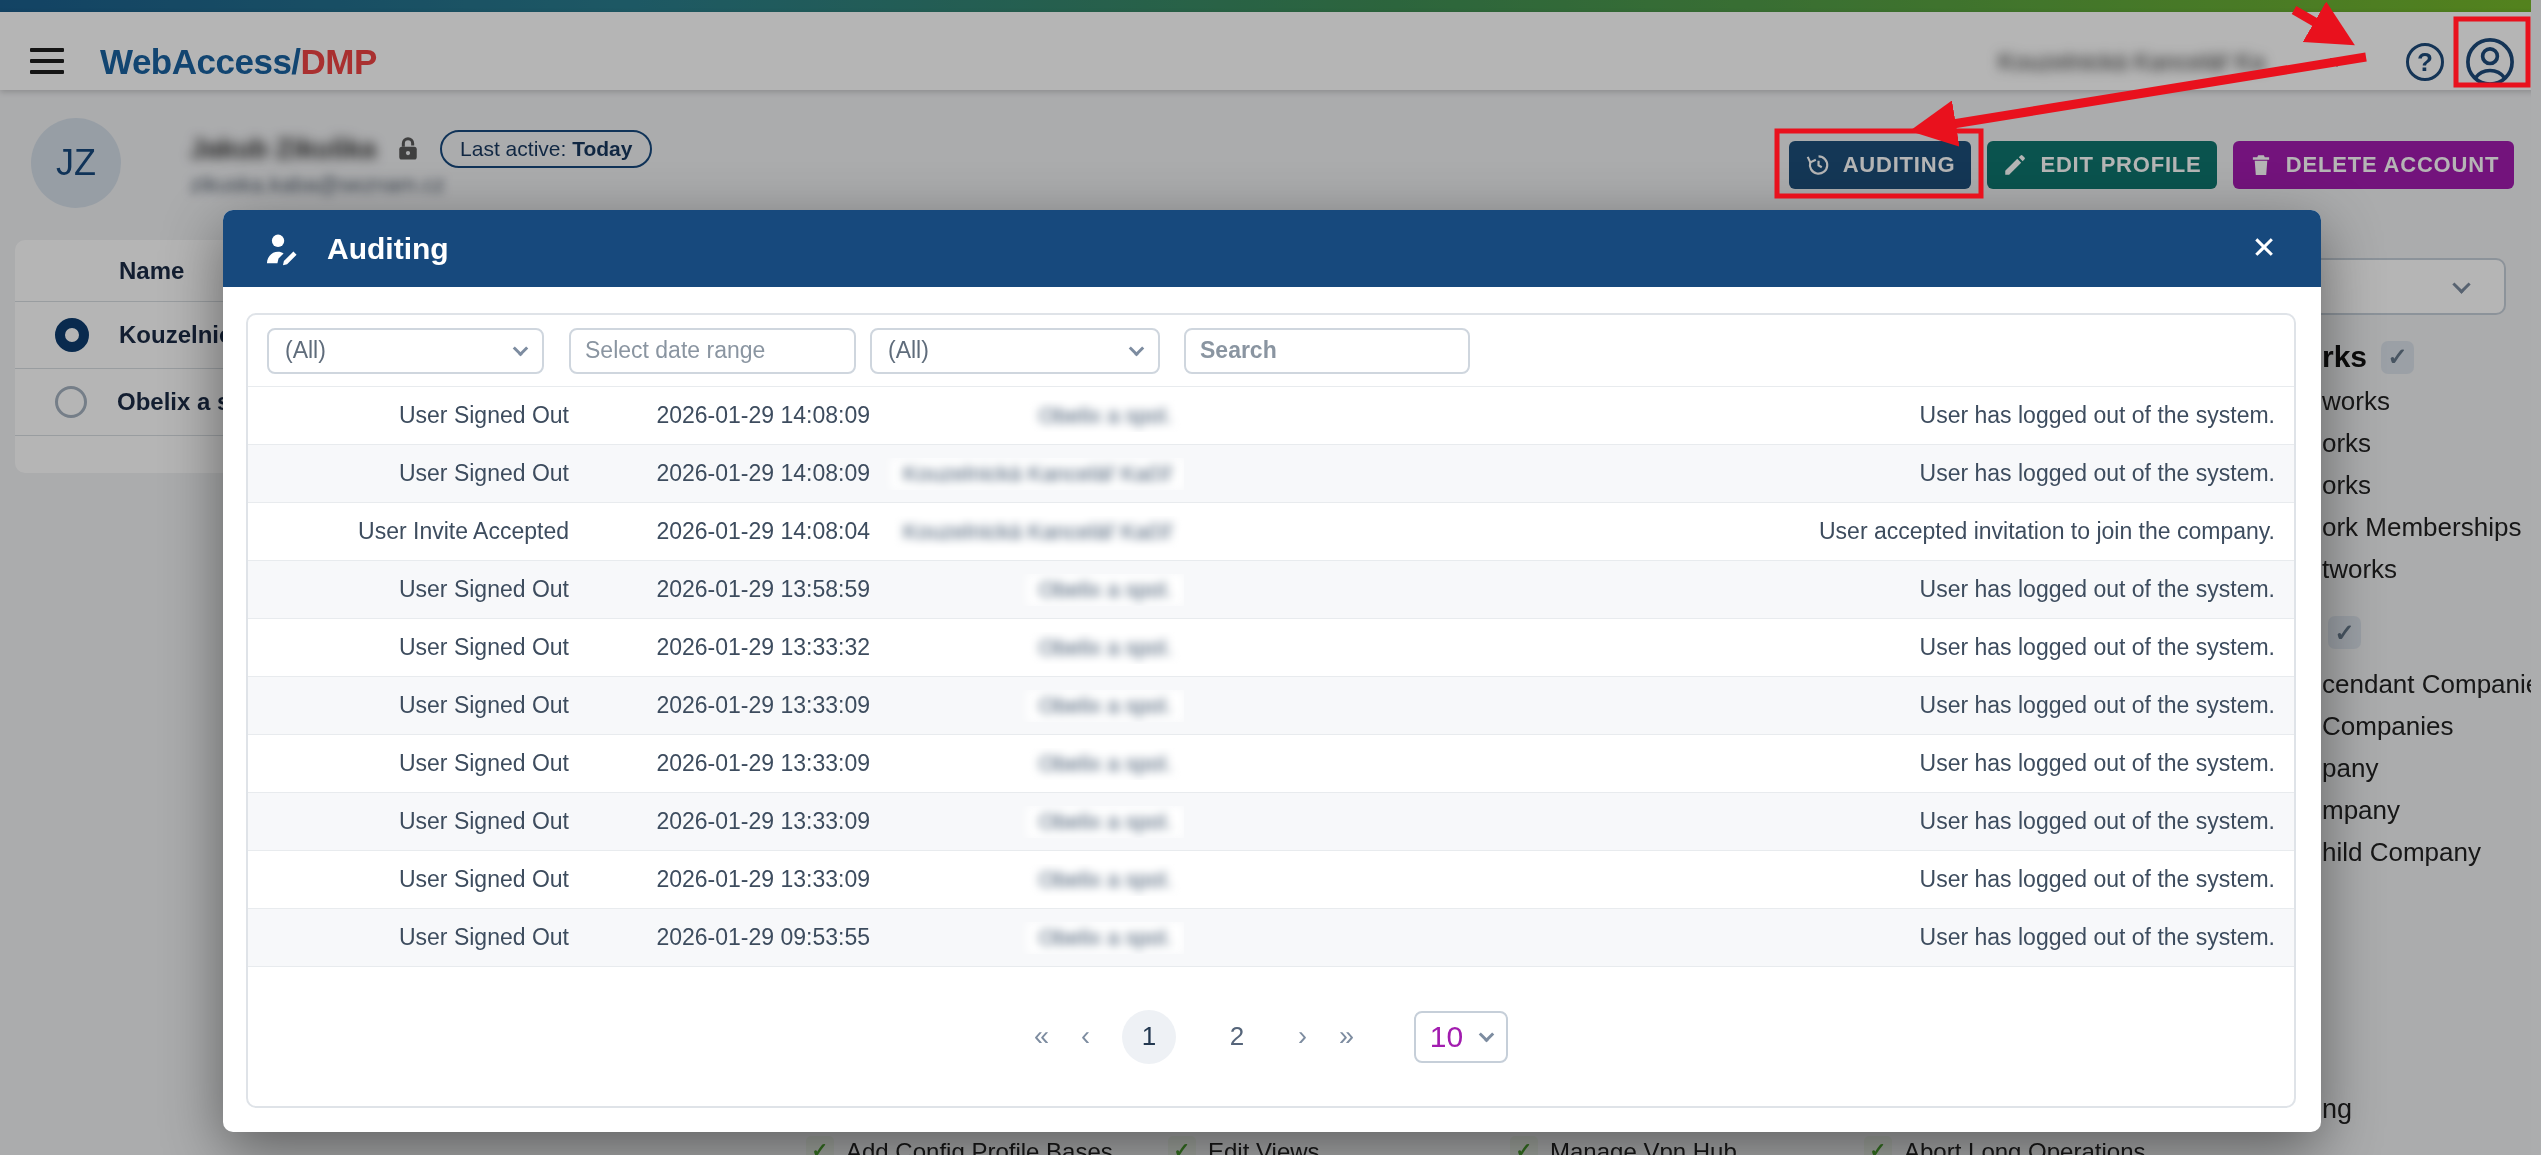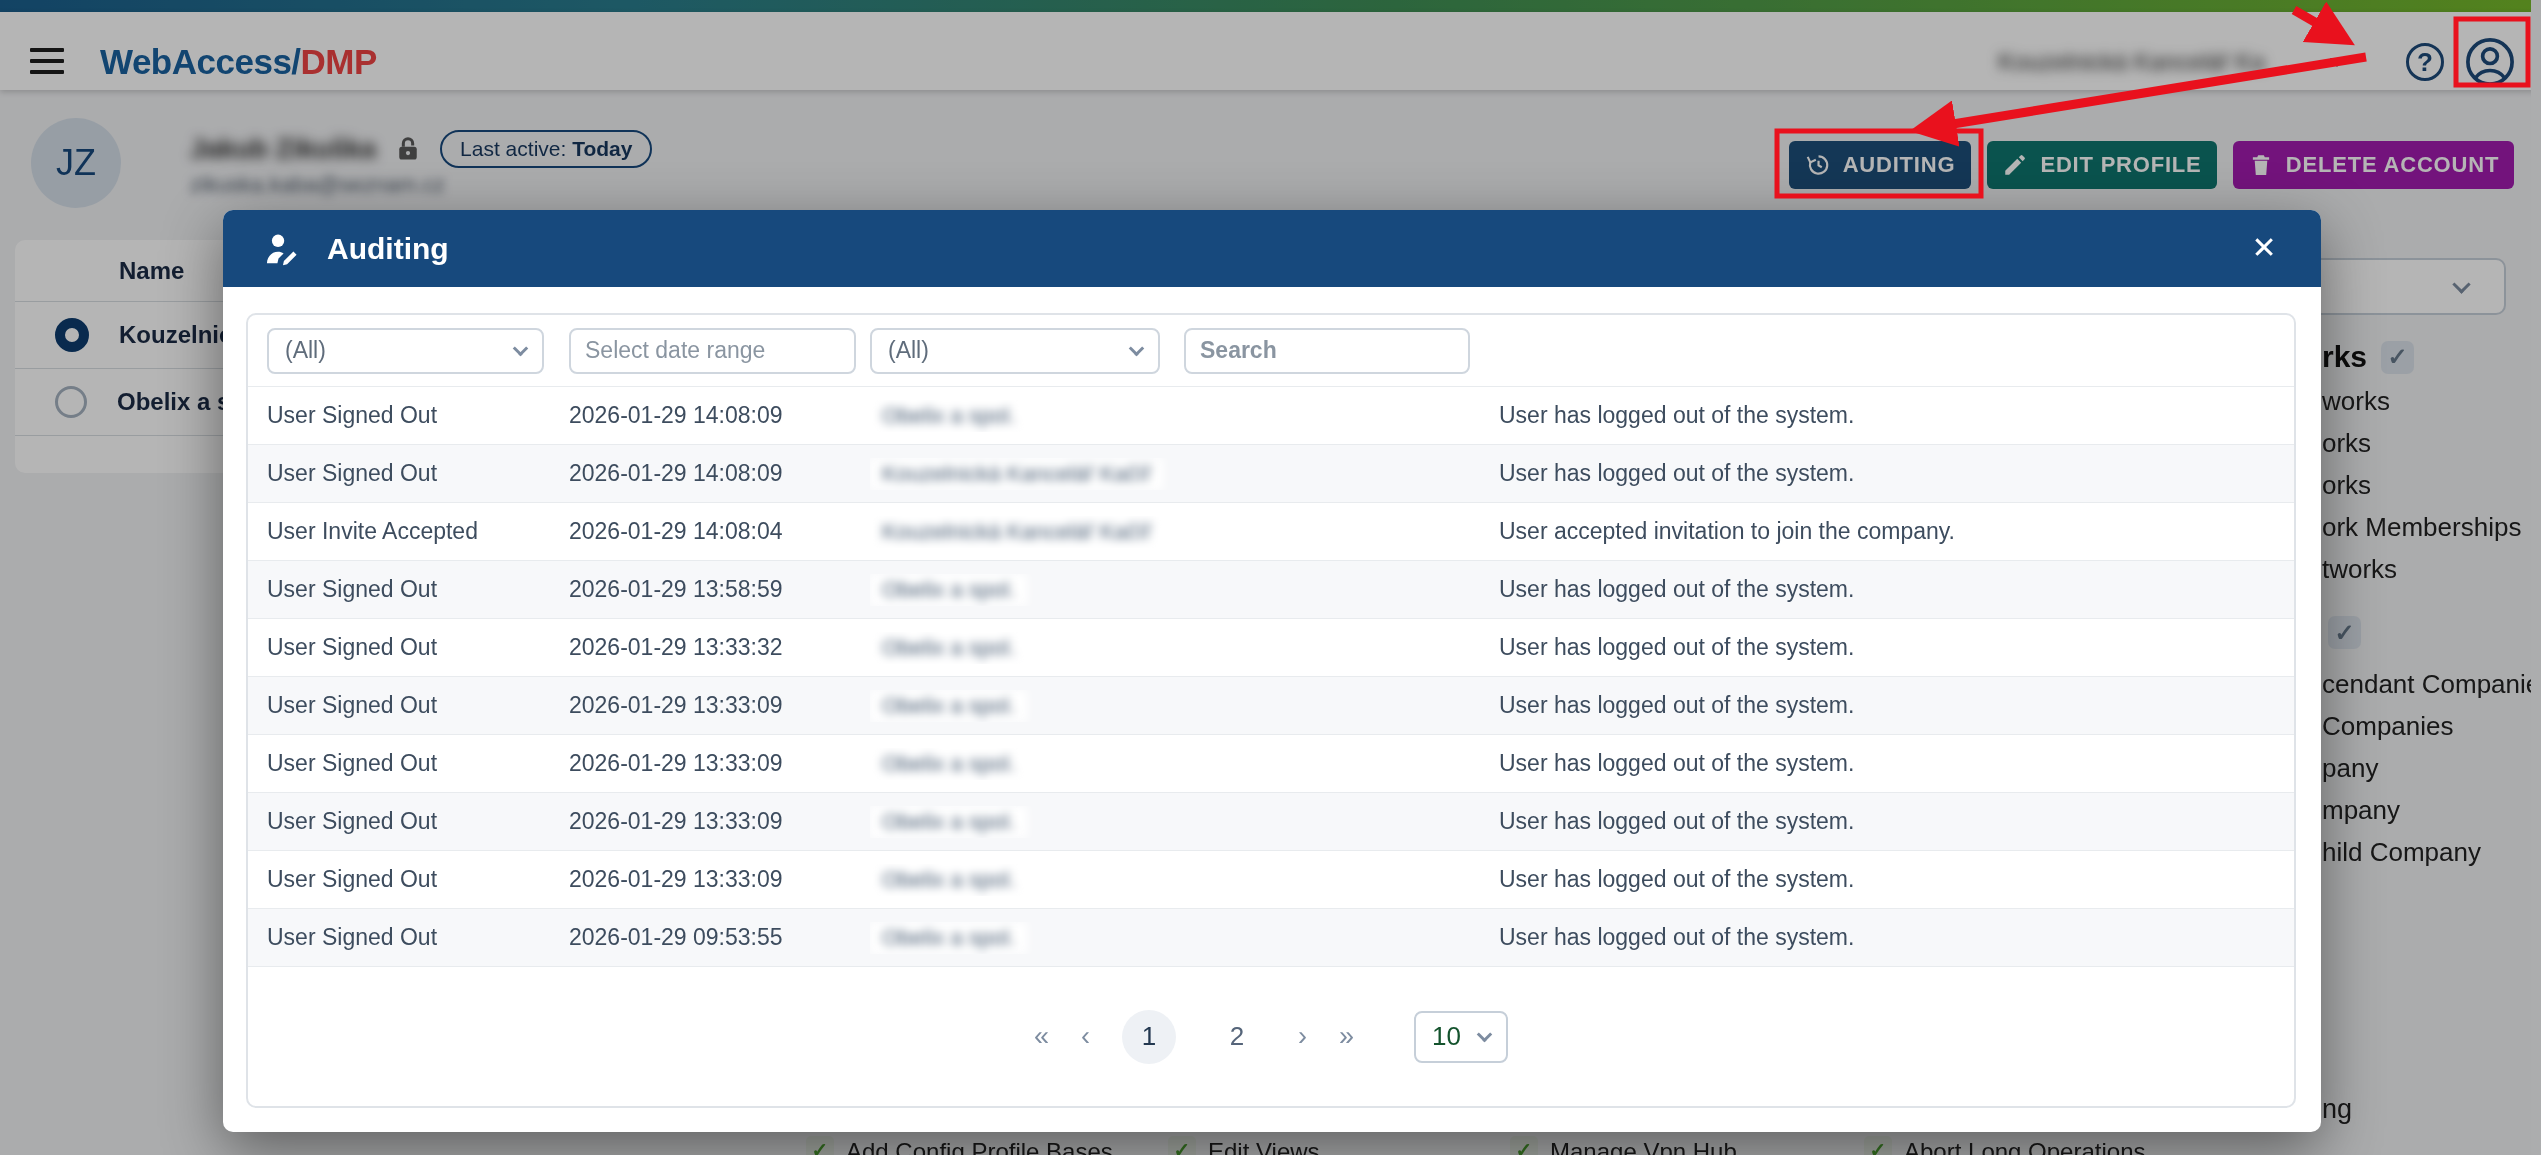--- a/index.html
+++ b/index.html
@@ -106,34 +106,34 @@
   .fsel { height:46px; border:2px solid #cfd6de; border-radius:8px; display:flex; align-items:center;
     justify-content:space-between; padding:0 16px; font-size:23px; color:#5f6c7b; cursor:pointer; }
   .fsel .chev { width:11px; height:11px; margin-top:-4px; }
   #f-action { width:277px; } #f-company { width:290px; }
   .finput { height:46px; border:2px solid #cfd6de; border-radius:8px; padding:0 14px; font-size:23px;
     color:#3d4c5e; font-family:"Liberation Sans",sans-serif; outline:none; }
   .finput::placeholder { color:#8a95a1; }
   #f-date { width:287px; } #f-device { width:286px;font-weight:bold; }
 
   .trows { flex:0 0 auto; }
-  .trow { height:58px; border-bottom:1px solid #e8ebee; font-size:23px; color:#3d4c5e; }
+  .trow { height:58px; border-bottom:1px solid #e8ebee; font-size:23px; color:#3d4c5e;text-align:right; }
   .trow:nth-of-type(even) { background:#f7f8fa; }
   .cell { white-space:nowrap; overflow:hidden; }
   .co-blur { display:inline-block; background:#fff; padding:3px 12px; color:#41566e; filter:blur(5px);
     font-size:22px; }
 
   .pagination { flex:1; display:flex; align-items:center; justify-content:center; gap:34px;
     font-size:27px; color:#7d8ca0; }
   .pg-btn { cursor:pointer; letter-spacing:-2px; }
   .pg-num { width:54px; height:54px; border-radius:50%; display:flex; align-items:center;
     justify-content:center; color:#56657a; cursor:pointer; font-size:26px; }
   .pg-num.current { background:#eef1f5; color:#233850; }
   .pg-size { width:94px; height:52px; border:2px solid #c6cfd9; border-radius:8px; margin-left:28px;
-    display:flex; align-items:center; justify-content:center; gap:18px; color:#14532d; font-size:26px;
+    display:flex; align-items:center; justify-content:center; gap:18px; color:#a21caf; font-size:30px;
     cursor:pointer; }
   .pg-size .chev { width:11px; height:11px; margin-top:-4px; }
 
   
   #annot { position:absolute; inset:0; pointer-events:none; }
 </style>
 </head>
 <body>
 
 <div id="screen">

